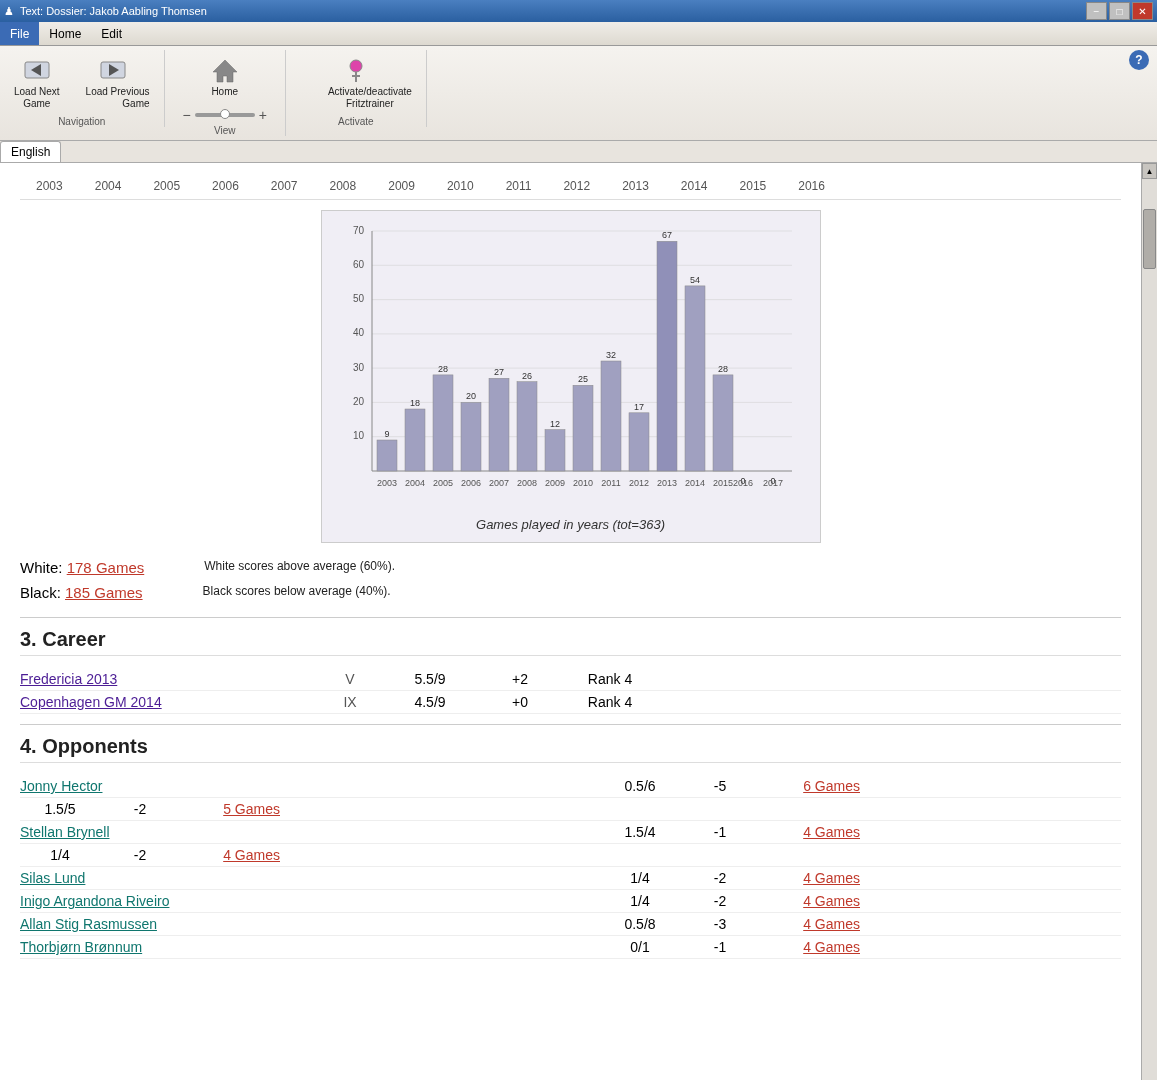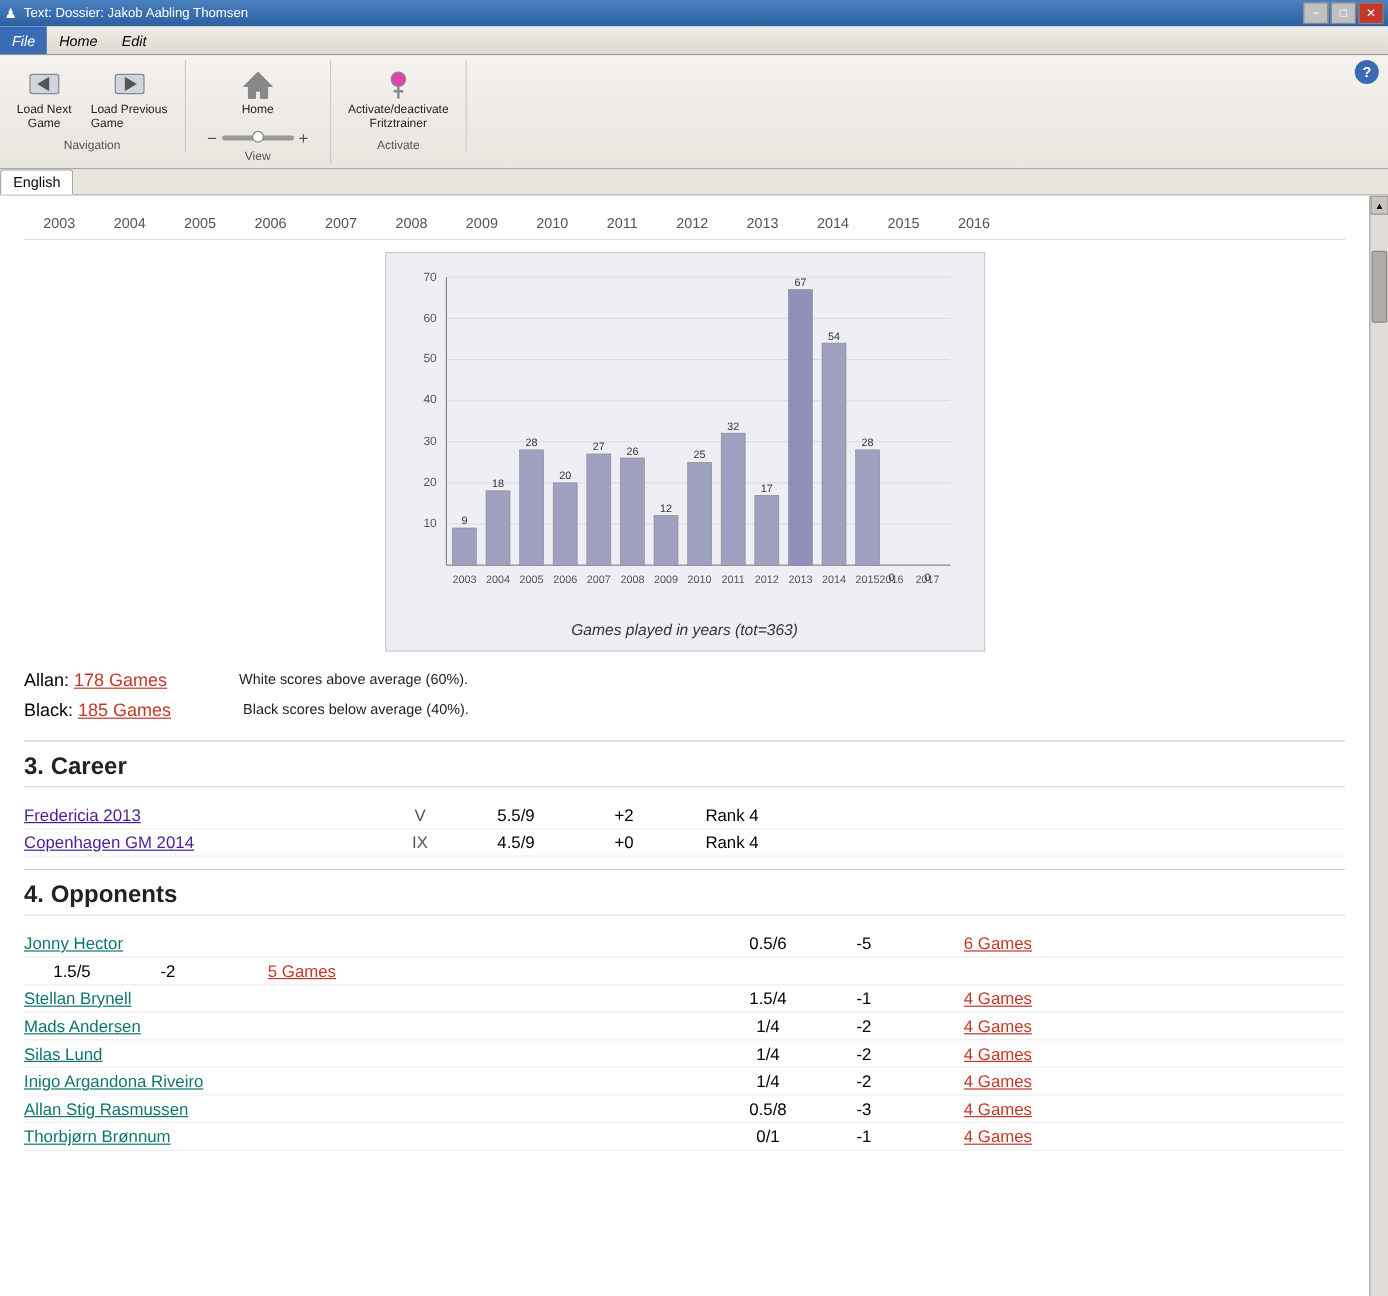--- a/index.html
+++ b/index.html
@@ -22,21 +22,20 @@
     .win-btn { width: 21px; height: 18px; background: #c0c0c0; border: 1px solid #888; font-size: 10px; display: flex; align-items: center; justify-content: center; cursor: pointer; }
     .win-btn.close { background: #c0392b; color: white; }
 
     
     .menu-bar {
       background: linear-gradient(to bottom, #f0ede8, #ddd9d0);
       height: 24px;
       display: flex;
       align-items: flex-end;
       border-bottom: 1px solid #999;
-      font-style: italic;
     }
     .menu-item {
       padding: 2px 10px;
       font-size: 12px;
       cursor: pointer;
       height: 100%;
       display: flex;
       align-items: center;
     }
     .menu-item.active {
@@ -308,21 +307,21 @@
         </div>
         <span style="font-size:10px; text-align:center; line-height:1.2;">Load Next<br>Game</span>
       </div>
       <div class="ribbon-btn">
         <div class="icon-box">
           <svg width="32" height="32" viewBox="0 0 32 32">
             <rect x="4" y="8" width="24" height="16" rx="2" fill="#d0d5e0" stroke="#888" stroke-width="1"></rect>
             <polygon points="22,16 12,10 12,22" fill="#555"></polygon>
           </svg>
         </div>
-        <span style="font-size:10px; text-align:left; line-height:1.2;">Load Previous<br>Game</span>
+        <span style="font-size:10px; text-align:right; line-height:1.2;margin-left:10px;">Load Previous<br>Game</span>
       </div>
     </div>
     <div class="ribbon-group-label">Navigation</div>
   </div>
 
   <div class="ribbon-group">
     <div class="ribbon-group-items" style="flex-direction: column; gap: 6px;">
       <div class="ribbon-btn">
         <div class="icon-box">
           <svg width="32" height="32" viewBox="0 0 32 32">
@@ -345,21 +344,21 @@
   <div class="ribbon-group">
     <div class="ribbon-group-items">
       <div class="ribbon-btn">
         <div class="icon-box">
           <svg width="32" height="32" viewBox="0 0 32 32">
             <circle cx="16" cy="12" r="6" fill="#d4a" stroke="#888" stroke-width="1"></circle>
             <path d="M16,18 L16,28" stroke="#888" stroke-width="2"></path>
             <line x1="12" y1="22" x2="20" y2="22" stroke="#888" stroke-width="2"></line>
           </svg>
         </div>
-        <span style="font-size:10px; text-align:center; line-height:1.2;">Activate/deactivate<br>Fritztrainer</span>
+        <span style="font-size:10px; text-align:center; line-height:1.2;margin-left:28px;">Activate/deactivate<br>Fritztrainer</span>
       </div>
     </div>
     <div class="ribbon-group-label">Activate</div>
   </div>
 
   <div style="flex:1;"></div>
   <div class="help-btn">?</div>
 </div>
 
 <div class="tab-bar">
@@ -474,21 +473,21 @@
         <text x="391" y="265" text-anchor="middle" font-size="9" fill="#555">2015</text>
         <text x="411" y="265" text-anchor="middle" font-size="9" fill="#555">2016</text>
         <text x="441" y="265" text-anchor="middle" font-size="9" fill="#555">2017</text>
       </svg>
       <div class="chart-caption">Games played in years (tot=363)</div>
     </div>
 
     <div style="margin: 16px 0;">
       <div style="display: flex; gap: 60px; margin-bottom: 8px;">
         <div style="font-size:15px;">
-          <span>Allan: </span>
+          <span>White: </span>
           <a class="stats-link">178 Games</a>
         </div>
         <div class="stats-note">White scores above average (60%).</div>
       </div>
       <div style="display: flex; gap: 60px;">
         <div style="font-size:15px;">
           <span>Black: </span>
           <a class="stats-link">185 Games</a>
         </div>
         <div class="stats-note">Black scores below average (40%).</div>
@@ -532,21 +531,20 @@
         <span class="opponent-diff">-2</span>
         <span class="opponent-games"><a class="opponent-games-link">5 Games</a></span>
       </div>
       <div class="opponent-row">
         <span class="opponent-link">Stellan Brynell</span>
         <span class="opponent-score">1.5/4</span>
         <span class="opponent-diff">-1</span>
         <span class="opponent-games"><a class="opponent-games-link">4 Games</a></span>
       </div>
       <div class="opponent-row">
-        <span class="opponent-link">Mads Andersen</span>
         <span class="opponent-score">1/4</span>
         <span class="opponent-diff">-2</span>
         <span class="opponent-games"><a class="opponent-games-link">4 Games</a></span>
       </div>
       <div class="opponent-row">
         <span class="opponent-link">Silas Lund</span>
         <span class="opponent-score">1/4</span>
         <span class="opponent-diff">-2</span>
         <span class="opponent-games"><a class="opponent-games-link">4 Games</a></span>
       </div>

